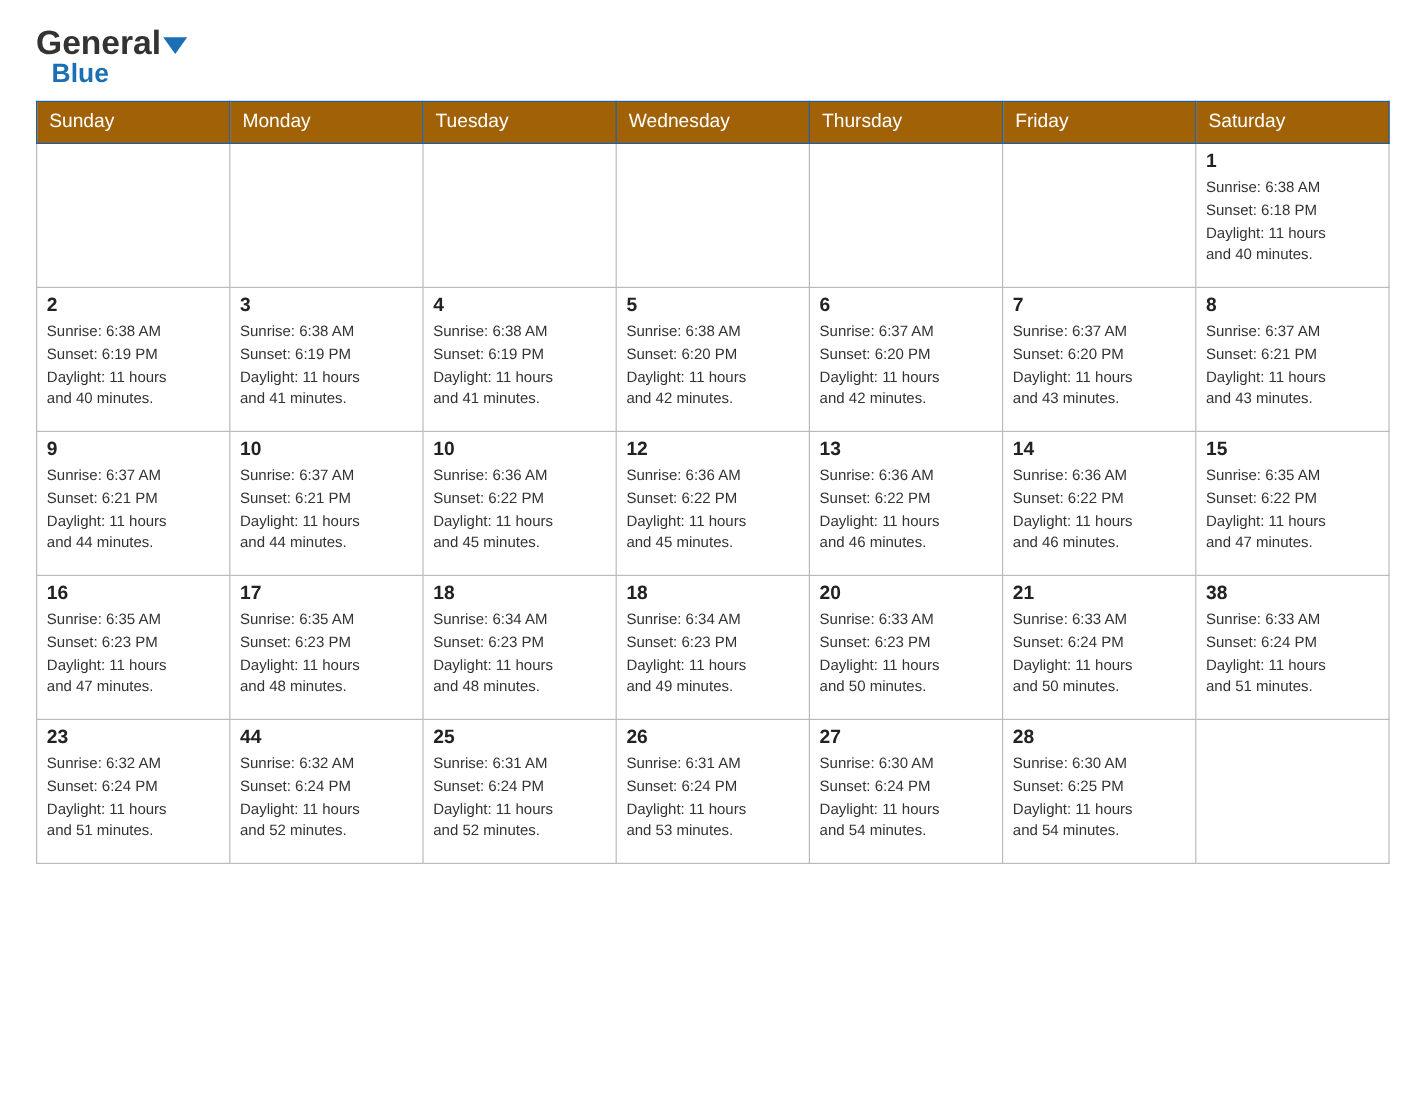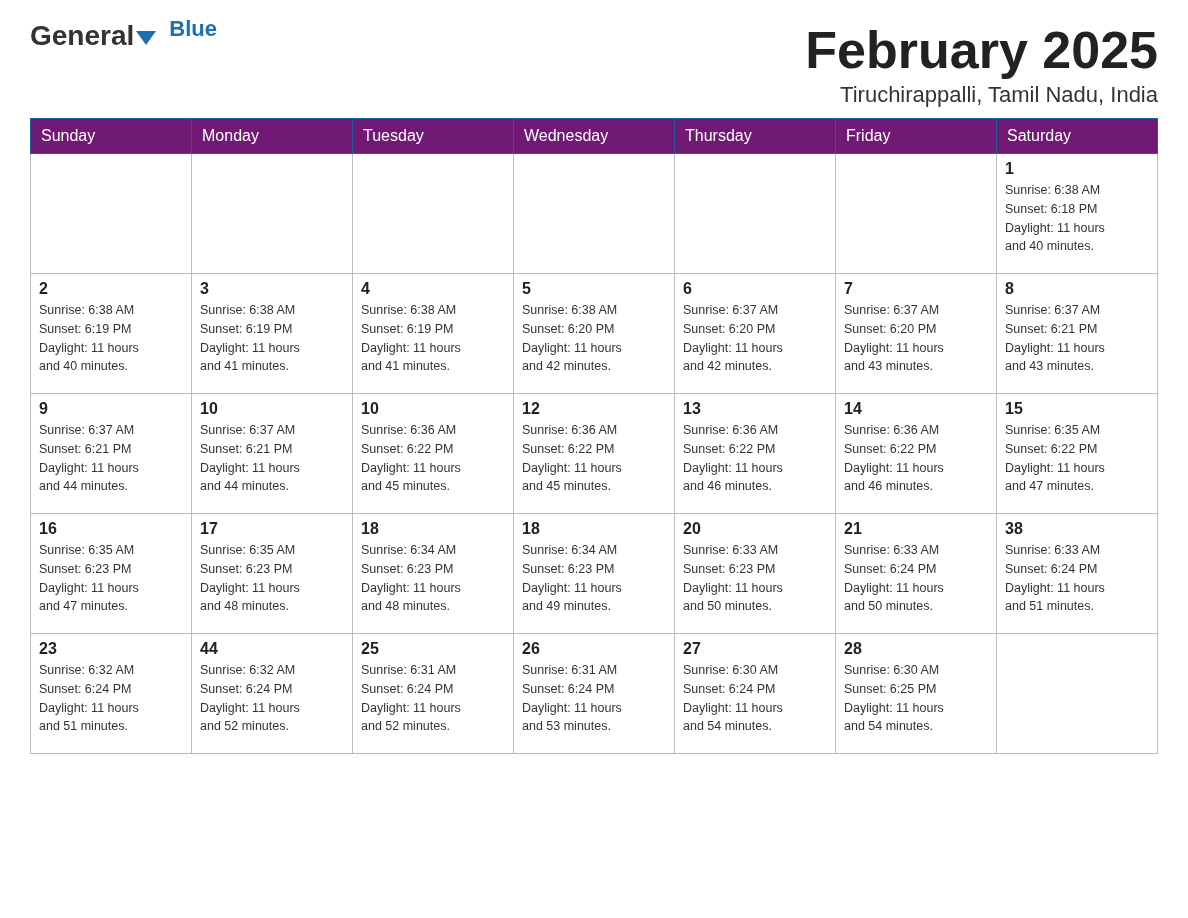--- a/index.html
+++ b/index.html
@@ -11,21 +11,21 @@
       padding: 20px 30px;
     }
     .header {
       display: flex;
       justify-content: space-between;
       align-items: flex-start;
       margin-bottom: 10px;
     }
     .logo {
       display: flex;
-      flex-direction: row;
+      flex-direction: column;
       align-items: flex-start;
     }
     .logo-text {
       display: flex;
       align-items: center;
       font-size: 28px;
       font-weight: bold;
       color: #333;
     }
     .logo-general { color: #333; }
@@ -57,21 +57,21 @@
       font-size: 22px;
       color: #333;
       margin-top: 2px;
     }
     .calendar {
       width: 100%;
       border-collapse: collapse;
       margin-top: 10px;
     }
     .calendar th {
-      background-color: #701a75;
+      background-color: #a16207;
       color: #fff;
       font-size: 16px;
       font-weight: normal;
       padding: 8px 10px;
       text-align: left;
       border: 1px solid #1a5fa8;
     }
     .calendar td {
       vertical-align: top;
       border: 1px solid #bbb;
@@ -102,24 +102,20 @@
 </head>
 <body>
 
 <div class="header">
   <div class="logo">
     <div class="logo-text">
       <span class="logo-general">General</span>
       <div class="logo-arrow"></div>
     </div>
     <div class="logo-subtitle">Blue</div>
-  </div>
-  <div class="title-section">
-    <div class="month-title">February 2025</div>
-    <div class="location">Tiruchirappalli, Tamil Nadu, India</div>
   </div>
 </div>
 
 <table class="calendar">
   <thead>
     <tr>
     <th>Sunday</th>
         <th>Monday</th>
         <th>Tuesday</th>
         <th>Wednesday</th>

